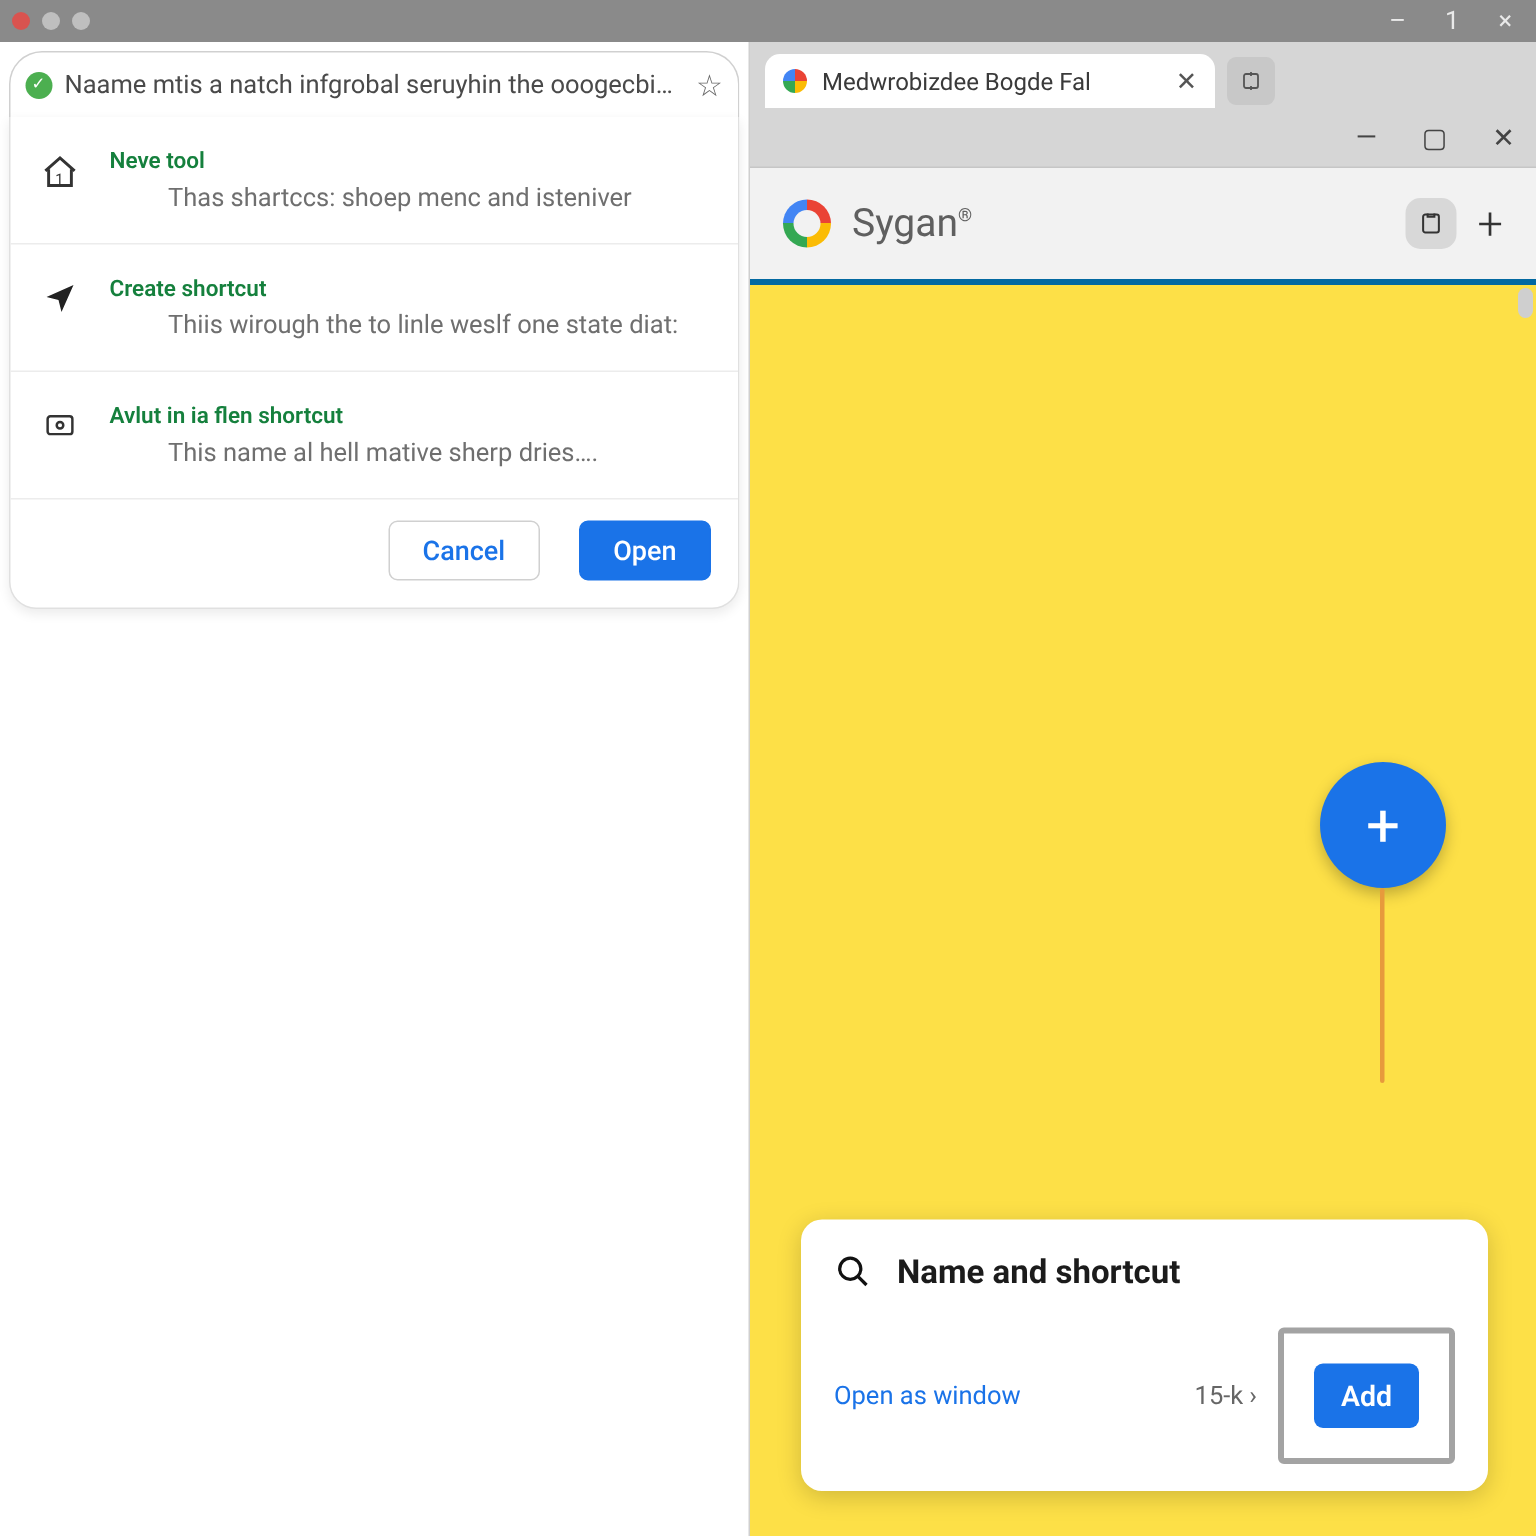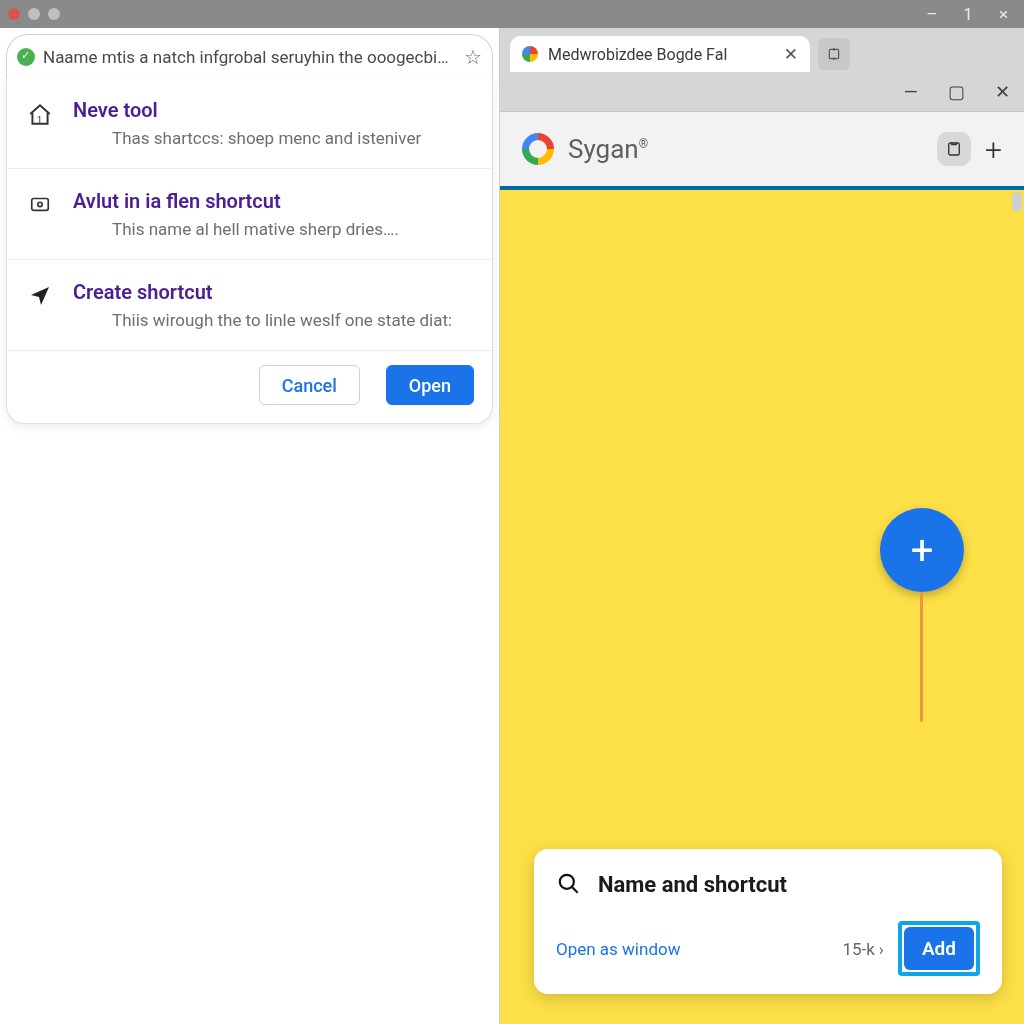--- a/index.html
+++ b/index.html
@@ -33,21 +33,21 @@
   .omnibox .star { color:#6b6b6b; font-size:20px; }
 
   
   .suggestcard {
     margin:0 6px; background:#fff; border:1px solid #e0e0e0; border-top:none; border-radius:0 0 18px 18px;
     box-shadow:0 3px 8px rgba(0,0,0,.08);
   }
   .row { display:flex; gap:18px; padding:20px 18px; border-bottom:1px solid #ececec; align-items:flex-start; }
   .row:last-of-type { border-bottom:none; }
   .row .ico { width:30px; display:flex; justify-content:center; padding-top:4px; color:#3a3a3a; }
-  .row .txt .title { font-size:20px; font-weight:600; color:#4c1d95; margin-bottom:6px; }
+  .row .txt .title { font-size:15px; font-weight:600; color:#15803d; margin-bottom:6px; }
   .row .txt .desc { font-size:17px; color:#6f6f6f;margin-left:39px; }
   .actions { display:flex; justify-content:flex-end; gap:26px; padding:14px 18px 18px; }
   .btn { height:40px; padding:0 22px; border-radius:6px; font-size:18px; font-weight:500; display:flex; align-items:center; justify-content:center; }
   .btn.secondary { background:#fff; border:1px solid #d0d0d0; color:#1a73e8; }
   .btn.primary { background:#1a73e8; color:#fff; border:1px solid #1a73e8; }
 
   
   .tabstrip { height:44px; background:#d6d6d6; display:flex; align-items:flex-end; padding-left:10px; gap:8px; }
   .tab {
     height:36px; background:#fff; border-radius:10px 10px 0 0; display:flex; align-items:center;
@@ -79,34 +79,34 @@
 
   
   .fab {
     position:absolute; right:60px; top:480px; width:84px; height:84px; border-radius:50%; background:#1a73e8;
     display:flex; align-items:center; justify-content:center; color:#fff; font-size:40px; box-shadow:0 4px 10px rgba(0,0,0,.25);
   }
   .connector { position:absolute; right:101px; top:564px; width:3px; height:130px; background:#e79a3c; border-radius:2px; }
 
   
   .dialog {
-    position:absolute; left:34px; right:22px; bottom:30px; background:#fff; border-radius:14px;
+    position:absolute; left:34px; right:32px; bottom:30px; background:#fff; border-radius:14px;
     box-shadow:0 4px 16px rgba(0,0,0,.18); padding:22px 22px 18px;
   }
   .dialog .head { display:flex; align-items:center; gap:16px; margin-bottom:20px; }
   .dialog .head .title { font-size:22px; font-weight:700; color:#1b1b1b; }
   .dialog input {
     width:100%; height:50px; border:2px solid #8ab4f8; border-radius:4px; padding:0 12px; font-size:20px; color:#222;
     outline:none;
   }
   .dialog .row2 { display:flex; align-items:center; margin-top:24px; gap:14px; }
   .dialog .link { color:#1a73e8; font-size:17px; }
   .dialog .row2 .grow { flex:1; }
   .dialog .meta { color:#666; font-size:17px; display:flex; align-items:center; gap:4px;justify-content:flex-end; }
-  .dialog .addwrap { border:4px solid #0ea5e9; padding:2px; border-radius:4px; }
+  .dialog .addwrap { border:4px solid #a3a3a3; padding:20px; border-radius:4px; }
   .dialog .addbtn { background:#1a73e8; color:#fff; border:none; border-radius:6px; font-size:19px; font-weight:600; padding:10px 18px; }
 
   
   .sbar { position:absolute; right:2px; top:164px; width:10px; height:20px; background:#cfcfcf; border-radius:5px; }
 
   svg { display:block; }
 </style>
 </head>
 <body>
 
@@ -144,40 +144,40 @@
           </svg>
         </div>
         <div class="txt">
           <div class="title">Neve tool</div>
           <div class="desc">Thas shartccs: shoep menc and isteniver</div>
         </div>
       </div>
 
       <div class="row">
         <div class="ico">
+          <svg viewBox="0 0 24 24" width="24" height="24" fill="#222">
+              <path d="M3 11 21 3l-8 18-2-8z"></path>
+            </svg>
+        </div>
+        <div class="txt">
+          <div class="title">Create shortcut</div>
+          <div class="desc">Thiis wirough the to linle weslf one state diat:</div>
+        </div>
+      </div>
+
+      <div class="row">
+        <div class="ico">
           <svg viewBox="0 0 24 24" width="26" height="22" fill="none" stroke="#333" stroke-width="1.8">
             <rect x="3" y="6" width="18" height="13" rx="2"></rect>
               <circle cx="12" cy="12.5" r="2.4"></circle>
           </svg>
         </div>
         <div class="txt">
           <div class="title">Avlut in ia flen shortcut</div>
           <div class="desc">This name al hell mative sherp dries….</div>
-        </div>
-      </div>
-
-      <div class="row">
-        <div class="ico">
-          <svg viewBox="0 0 24 24" width="24" height="24" fill="#222">
-              <path d="M3 11 21 3l-8 18-2-8z"></path>
-            </svg>
-        </div>
-        <div class="txt">
-          <div class="title">Create shortcut</div>
-          <div class="desc">Thiis wirough the to linle weslf one state diat:</div>
         </div>
       </div>
 
       <div class="actions">
         <div class="btn secondary">Cancel</div>
         <div class="btn primary">Open</div>
       </div>
     </div>
   </div>
 

